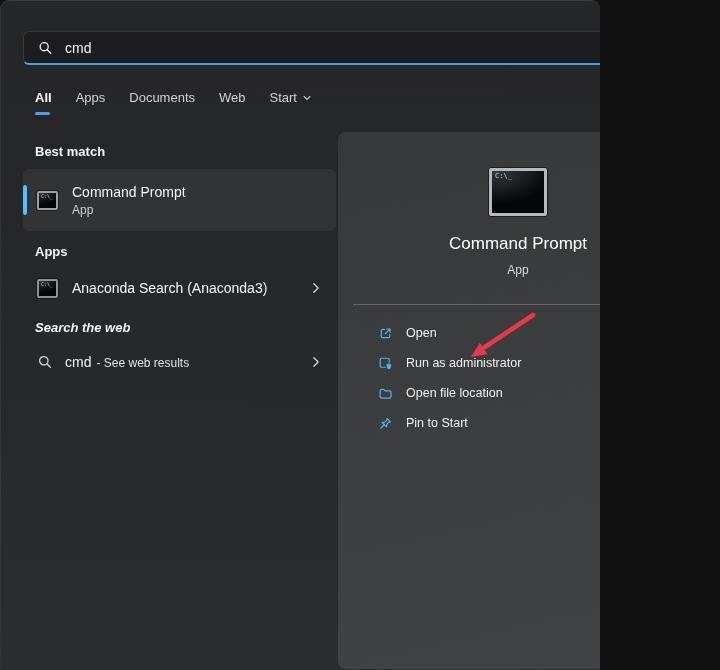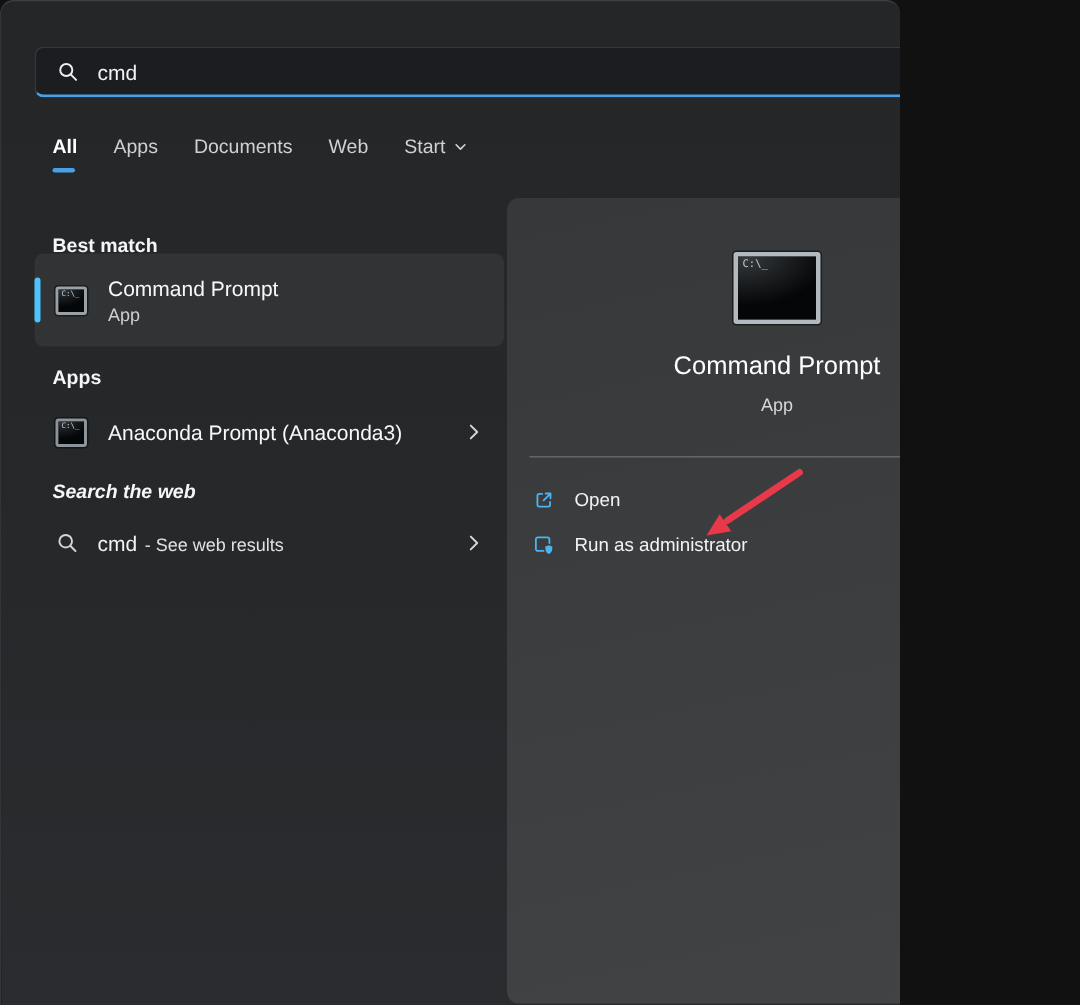--- a/index.html
+++ b/index.html
@@ -57,21 +57,21 @@
   .preview {
     position:absolute; left:337px; top:131px; width:360px; height:537px;
     background:linear-gradient(168deg,#36383a 0%,#3c3e3f 55%,#414344 100%);
     border-radius:8px;
   }
   .preview-iconwrap { position:absolute; left:0; top:36px; width:100%; display:flex; justify-content:center; }
   .preview-title { position:absolute; top:102px; width:100%; text-align:center; font-size:17px; color:#ffffff; }
   .preview-sub { position:absolute; top:131px; width:100%; text-align:center; font-size:12px; color:#d4d7d9; }
   .divider { position:absolute; left:15px; right:15px; top:172px; height:1px; background:rgba(255,255,255,0.22); }
   .actions { position:absolute; left:0; top:186px; width:100%; }
-  .action { height:30px; display:flex; align-items:center; padding-left:17px; gap:13px; }
+  .action { height:30px; display:flex; align-items:center; padding-left:40px; gap:13px; }
   .action .label { font-size:12.5px; color:#f2f3f4; }
   .aicon { width:15px; height:15px; flex:none; display:flex; }
   
   .arrow-svg { position:absolute; left:440px; top:290px; pointer-events:none; }
 </style>
 </head>
 <body>
 
 <div id="window" style="--accent:#4aa0e6;">
 
@@ -97,21 +97,21 @@
             <path d="M2.5 4.2l3.5 3.5 3.5-3.5" fill="none" stroke="#cfd2d4" stroke-width="1.3" stroke-linecap="round" stroke-linejoin="round"></path>
           </svg>
       </span>
     </span>
   </div>
   <div class="tab-underline"></div>
 
   <div class="hl-square"></div>
   <div class="ellipsis">•••</div>
 
-  <div class="sec-header" style="top:143px;margin-top:12px;">Best match</div>
+  <div class="sec-header" style="top:143px;">Best match</div>
 
   <div class="row best-card">
     <div class="sel-pill"></div>
     <span class="cmdicon">
       <span class="screen"></span>
         <span class="glyph">C:\_</span>
     </span>
     <span class="row-text">
       <span class="item-title">Command Prompt</span>
       <span class="item-sub">App</span>
@@ -119,21 +119,21 @@
   </div>
 
   <div class="sec-header" style="top:243px;">Apps</div>
 
   <div class="row row-apps">
     <span class="cmdicon gray">
       <span class="screen"></span>
         <span class="glyph">C:\_</span>
     </span>
     <span class="row-text">
-      <span class="item-title">Anaconda Prompt (Anaconda3)</span>
+      <span class="item-title">Anaconda Search (Anaconda3)</span>
     </span>
     <span class="chev">
       <svg width="12" height="12" viewBox="0 0 14 14">
           <path d="M4.5 2l5 5-5 5" fill="none" stroke="#d5d8da" stroke-width="1.5" stroke-linecap="round" stroke-linejoin="round"></path>
         </svg>
     </span>
   </div>
 
   <div class="sec-header" style="top:319px;font-style:italic;">Search the web</div>
 
@@ -179,20 +179,39 @@
       </div>
       <div class="action">
         <span class="aicon">
           <svg width="15" height="15" viewBox="0 0 16 16">
               <rect x="2.4" y="2.4" width="9.6" height="9.6" rx="1.4" fill="none" stroke="#4cb3f0" stroke-width="1.3"></rect>
               <path d="M11.6 7.3c.9.85 1.95 1.15 3 1.15v1.75c0 2.2-1.15 3.9-3 4.7-1.85-.8-3-2.5-3-4.7V8.45c1.05 0 2.1-.3 3-1.15z" fill="#4cb3f0" stroke="#383a3b" stroke-width="1"></path>
             </svg>
         </span>
         <span class="label">Run as administrator</span>
       </div>
+      <div class="action">
+        <span class="aicon">
+          <svg width="15" height="15" viewBox="0 0 16 16">
+              <path d="M2.3 5c0-.8.65-1.45 1.45-1.45h2.3l1.55 1.55h4.75c.8 0 1.45.65 1.45 1.45v4.9c0 .8-.65 1.45-1.45 1.45H3.75c-.8 0-1.45-.65-1.45-1.45z" fill="none" stroke="#4cb3f0" stroke-width="1.3" stroke-linejoin="round"></path>
+            </svg>
+        </span>
+        <span class="label">Open file location</span>
+      </div>
+      <div class="action">
+        <span class="aicon">
+          <svg width="15" height="15" viewBox="0 0 16 16">
+              <g fill="none" stroke="#4cb3f0" stroke-width="1.3" stroke-linecap="round" stroke-linejoin="round">
+                <path d="M9.7 2.7l3.6 3.6-1.9.55-2 2-.3 2.75-4.7-4.7 2.75-.3 2-2z"></path>
+                <path d="M6.1 9.9L3 13"></path>
+              </g>
+            </svg>
+        </span>
+        <span class="label">Pin to Start</span>
+      </div>
     </div>
   </div>
 
   <svg class="arrow-svg" width="110" height="80" viewBox="440 290 110 80">
     <line x1="532" y1="314" x2="484" y2="346" stroke="#e8394a" stroke-width="4.6" stroke-linecap="round"></line>
     <polygon points="470,356 478.8,341.8 486.5,353.2" fill="#e8394a"></polygon>
   </svg>
 
 </div>
 

